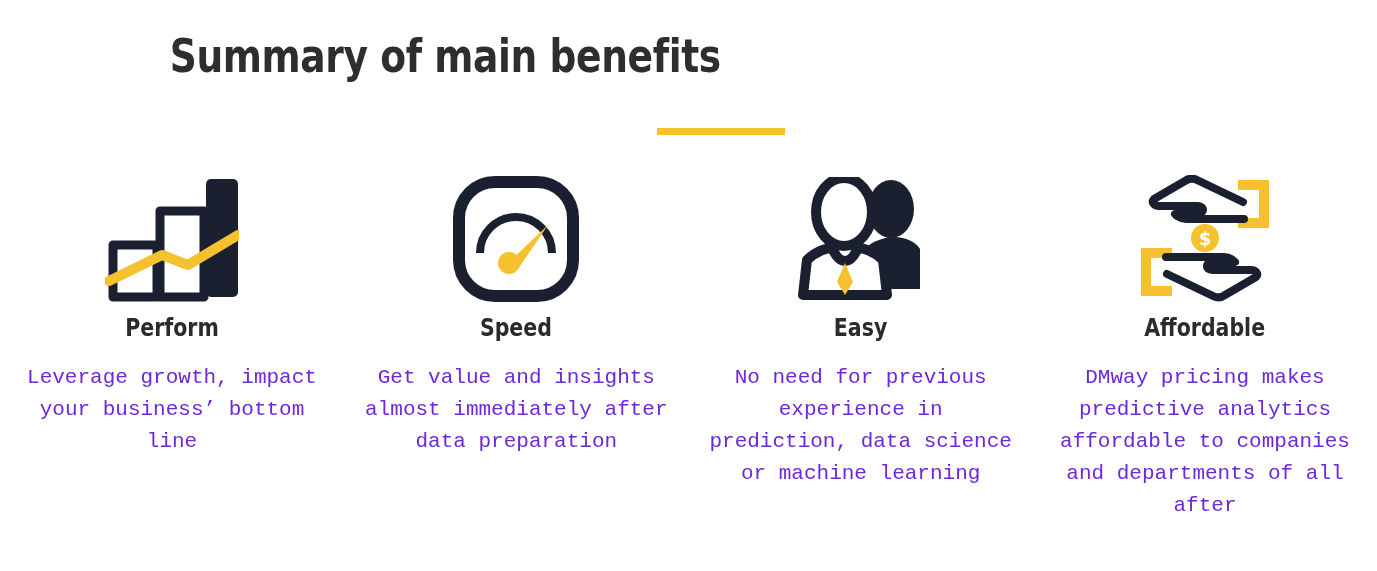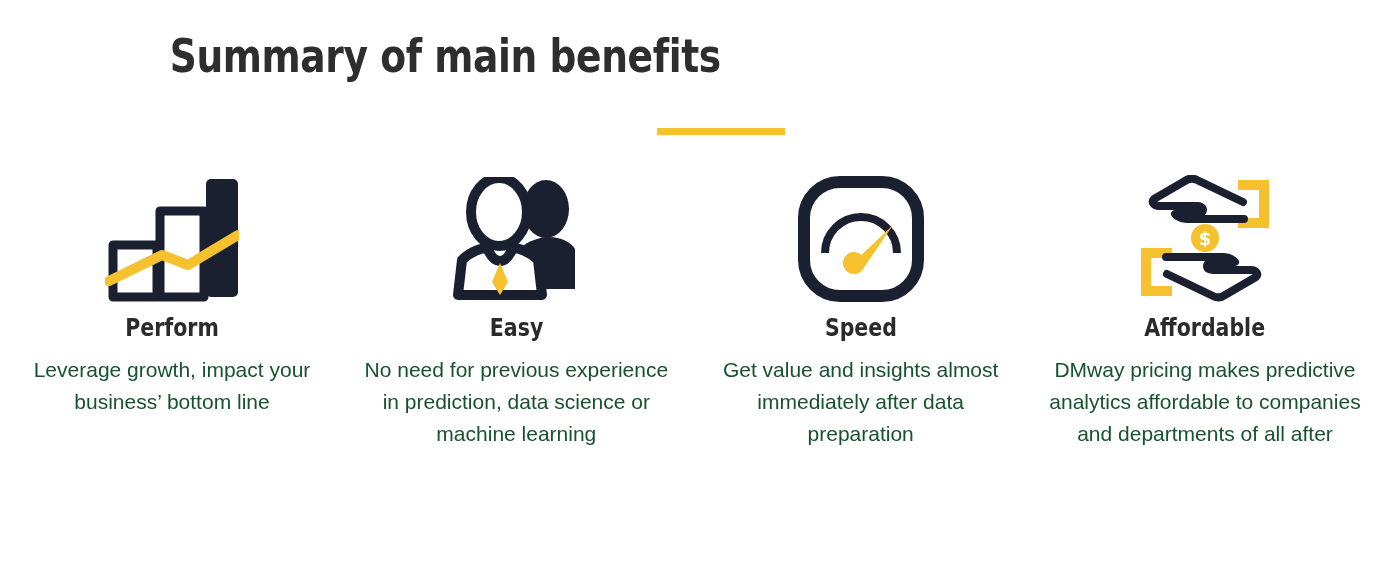--- a/index.html
+++ b/index.html
@@ -79,26 +79,26 @@
     font-weight: 700;
     font-size: 25px;
     line-height: 1;
     color: #2b2b2b;
     margin: 6px 0 0 0;
     transform: scaleX(0.82);
     transform-origin: center center;
     white-space: nowrap;
   }
   .benefit-desc {
-    font-family: Liberation Sans, sans-serif;
+    font-family: Liberation Mono, monospace;
     font-weight: 400;
     font-size: 21px;
     line-height: 1.52;
-    color: #14532d;
-    margin: 14px 0 0 0;
+    color: #6d28d9;
+    margin: 22px 0 0 0;
     max-width: 315px;
   }
 </style>
 </head>
 <body>
 
 <div class="page">
 
   <div class="header">
     <h1 class="page-title">Summary of main benefits</h1>
@@ -119,51 +119,51 @@
 
           <polyline points="4,108 57,82 83,92 133,62" fill="none" stroke="#f5c12e" stroke-width="10" stroke-linejoin="round" stroke-linecap="round"></polyline>
         </svg>
       </div>
       <div class="benefit-title">Perform</div>
       <p class="benefit-desc">Leverage growth, impact your business’ bottom line</p>
     </div>
 
     <div class="benefit">
       <div class="icon-wrap">
+        <svg width="128" height="128" viewBox="0 0 128 128" aria-hidden="true">
+
+          <rect x="7" y="7" width="114" height="114" rx="36" ry="36" fill="none" stroke="#1b2030" stroke-width="12"></rect>
+
+          <path d="M28 78 A36 36 0 0 1 100 78" fill="none" stroke="#1b2030" stroke-width="8" stroke-linecap="butt"></path>
+
+          <path d="M56 88 L96 50 L66 94 Z" fill="#f5c12e"></path>
+          <circle cx="57" cy="88" r="11" fill="#f5c12e"></circle>
+        </svg>
+      </div>
+      <div class="benefit-title">Speed</div>
+      <p class="benefit-desc">Get value and insights almost immediately after data preparation</p>
+    </div>
+
+    <div class="benefit">
+      <div class="icon-wrap">
         <svg width="134" height="124" viewBox="0 0 134 124" aria-hidden="true">
 
           <ellipse cx="97" cy="32" rx="23" ry="29" fill="#1b2030"></ellipse>
           <path d="M70 72 c10 -9 22 -12 30 -12 c12 0 22 5 26 12 l0 40 h-56 z" fill="#1b2030"></path>
 
           <ellipse cx="50" cy="35" rx="28" ry="34" fill="#ffffff" stroke="#1b2030" stroke-width="10"></ellipse>
 
           <path d="M9 118 L13 83 c9 -9 20 -12 25 -12 c4 9 8 13 13 13 c5 0 9 -4 13 -13
                    c5 0 16 3 25 12 l4 35 z" fill="#ffffff" stroke="#1b2030" stroke-width="10" stroke-linejoin="round"></path>
 
           <path d="M51 86 L59 105 L51 118 L43 105 Z" fill="#f5c12e"></path>
         </svg>
       </div>
       <div class="benefit-title">Easy</div>
       <p class="benefit-desc">No need for previous experience in prediction, data science or machine learning</p>
-    </div>
-
-    <div class="benefit">
-      <div class="icon-wrap">
-        <svg width="128" height="128" viewBox="0 0 128 128" aria-hidden="true">
-
-          <rect x="7" y="7" width="114" height="114" rx="36" ry="36" fill="none" stroke="#1b2030" stroke-width="12"></rect>
-
-          <path d="M28 78 A36 36 0 0 1 100 78" fill="none" stroke="#1b2030" stroke-width="8" stroke-linecap="butt"></path>
-
-          <path d="M56 88 L96 50 L66 94 Z" fill="#f5c12e"></path>
-          <circle cx="57" cy="88" r="11" fill="#f5c12e"></circle>
-        </svg>
-      </div>
-      <div class="benefit-title">Speed</div>
-      <p class="benefit-desc">Get value and insights almost immediately after data preparation</p>
     </div>
 
     <div class="benefit">
       <div class="icon-wrap">
         <svg width="134" height="128" viewBox="0 0 134 128" aria-hidden="true">
 
           <path d="M100 10 h26 v38 h-26" fill="none" stroke="#f5c12e" stroke-width="10" stroke-linecap="butt" stroke-linejoin="miter"></path>
 
           <path d="M34 78 H8 v38 h26" fill="none" stroke="#f5c12e" stroke-width="10" stroke-linecap="butt" stroke-linejoin="miter"></path>
 

